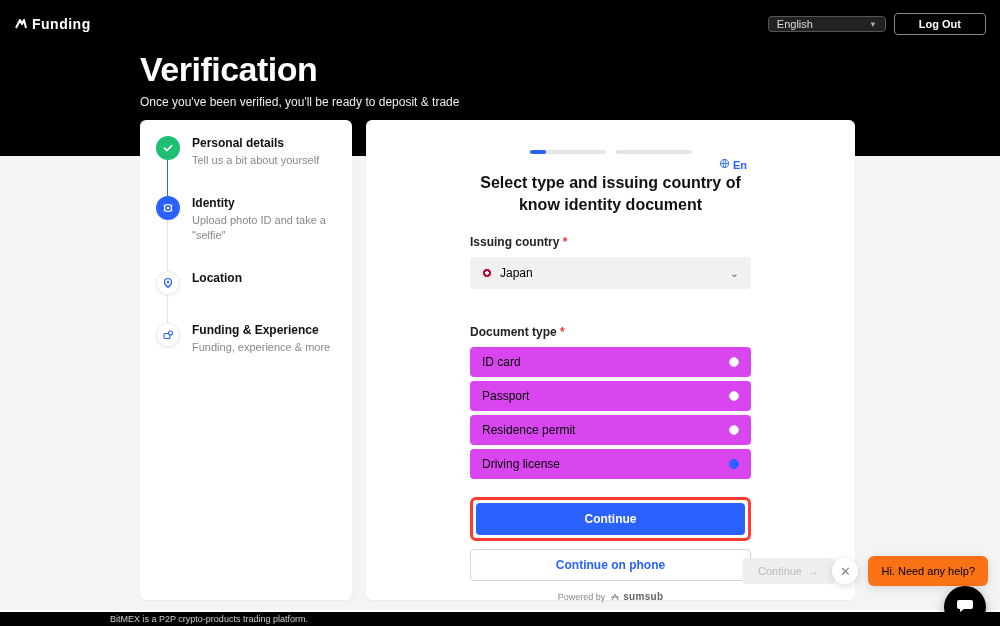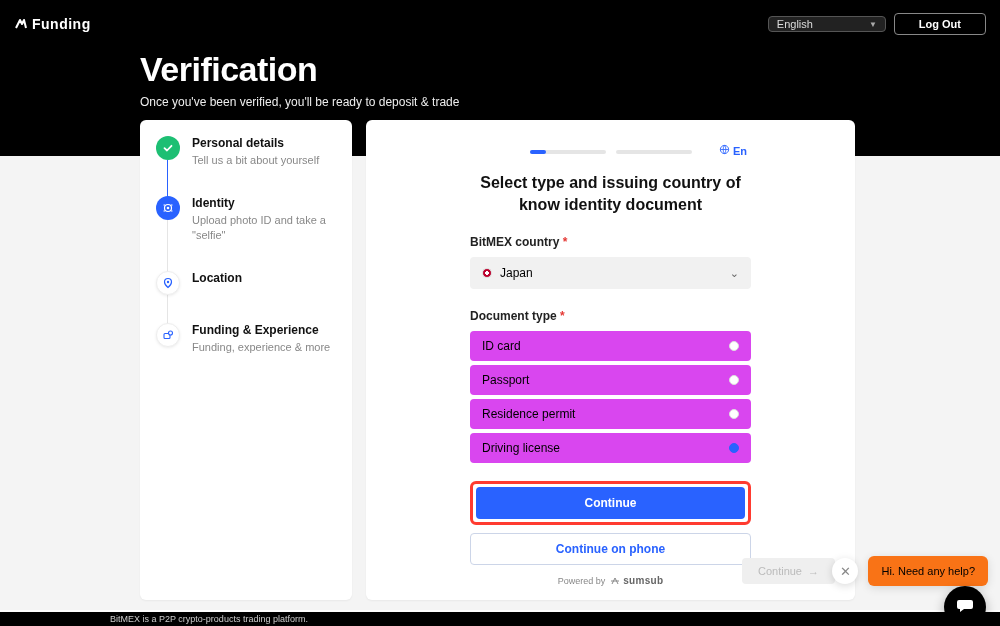--- a/index.html
+++ b/index.html
@@ -38,28 +38,28 @@
   .step-desc { font-size: 11px; color: #888; margin-top: 3px; line-height: 1.35; }
 
   
   .verify-panel { background: #fff; border-radius: 6px; width: 489px; height: 480px; position: relative; box-shadow: 0 1px 2px rgba(0,0,0,0.05); }
   .verify-inner { padding: 30px 104px 0 104px; position: relative; }
 
   .progress-row { display: flex; align-items: center; gap: 8px; margin-bottom: 18px; justify-content: center; }
   .progress-bars { display: flex; gap: 10px; }
   .pbar { width: 76px; height: 4px; background: #e5e5e5; border-radius: 2px; position: relative; }
   .pbar .fill { position: absolute; left: 0; top: 0; bottom: 0; width: 16px; background: #2962ff; border-radius: 2px; }
-  .lang-badge { color: #2962ff; font-size: 11px; font-weight: 600; display: flex; align-items: center; gap: 3px; position: absolute; right: 108px; top: 24px; }
+  .lang-badge { color: #2962ff; font-size: 11px; font-weight: 600; display: flex; align-items: center; gap: 3px; position: absolute; right: 108px; top: 38px; }
 
   .panel-title { text-align: center; font-size: 16px; font-weight: 700; color: #111; line-height: 1.35; margin-bottom: 20px; padding: 0 10px; }
 
   .field-label { font-size: 12px; font-weight: 700; color: #222; margin-bottom: 8px; }
   .req { color: #e53935; }
 
-  .country-select { background: #f1f1f1; border-radius: 4px; padding: 9px 12px; display: flex; align-items: center; gap: 8px; font-size: 12px; margin-bottom: 20px; cursor: pointer; }
+  .country-select { background: #f1f1f1; border-radius: 4px; padding: 9px 12px; display: flex; align-items: center; gap: 8px; font-size: 12px; margin-bottom: 36px; cursor: pointer; }
   .flag-dot { width: 10px; height: 10px; border-radius: 50%; background: radial-gradient(circle at center, #fff 35%, #bc002d 36%); border: 0.5px solid #ddd; }
   .country-name { flex: 1; font-weight: 500; }
   .chevron { font-size: 11px; color: #666; }
 
   .doc-options { display: flex; flex-direction: column; gap: 4px; }
   .doc-option { background: #d946ef; border-radius: 4px; padding: 8px 12px; display: flex; align-items: center; justify-content: space-between; font-size: 12px; cursor: pointer; }
   .radio { width: 10px; height: 10px; border-radius: 50%; background: #fff; border: 1px solid #ddd; }
   .radio.selected { background: #2962ff; border-color: #2962ff; }
 
   .continue-highlight { margin-top: 18px; border: 3px solid #ff3b30; border-radius: 6px; padding: 3px; }
@@ -184,21 +184,21 @@
               <circle cx="6" cy="6" r="4.5" stroke="#2962ff" stroke-width="1" fill="none"></circle>
               <path d="M1.5 6 L10.5 6 M6 1.5 C4 3.5 4 8.5 6 10.5 M6 1.5 C8 3.5 8 8.5 6 10.5" stroke="#2962ff" stroke-width="0.9" fill="none"></path>
             </svg>
         </span>
         <span>En</span>
       </div>
 
       <div class="panel-title">Select type and issuing country of know identity document</div>
 
       <div class="field-label">
-        <span>BitMEX country</span> <span class="req">*</span>
+        <span>Issuing country</span> <span class="req">*</span>
       </div>
       <div class="country-select">
         <span class="flag-dot"></span>
         <span class="country-name">Japan</span>
         <span class="chevron">⌄</span>
       </div>
 
       <div class="field-label">
         <span>Document type</span> <span class="req">*</span>
       </div>

